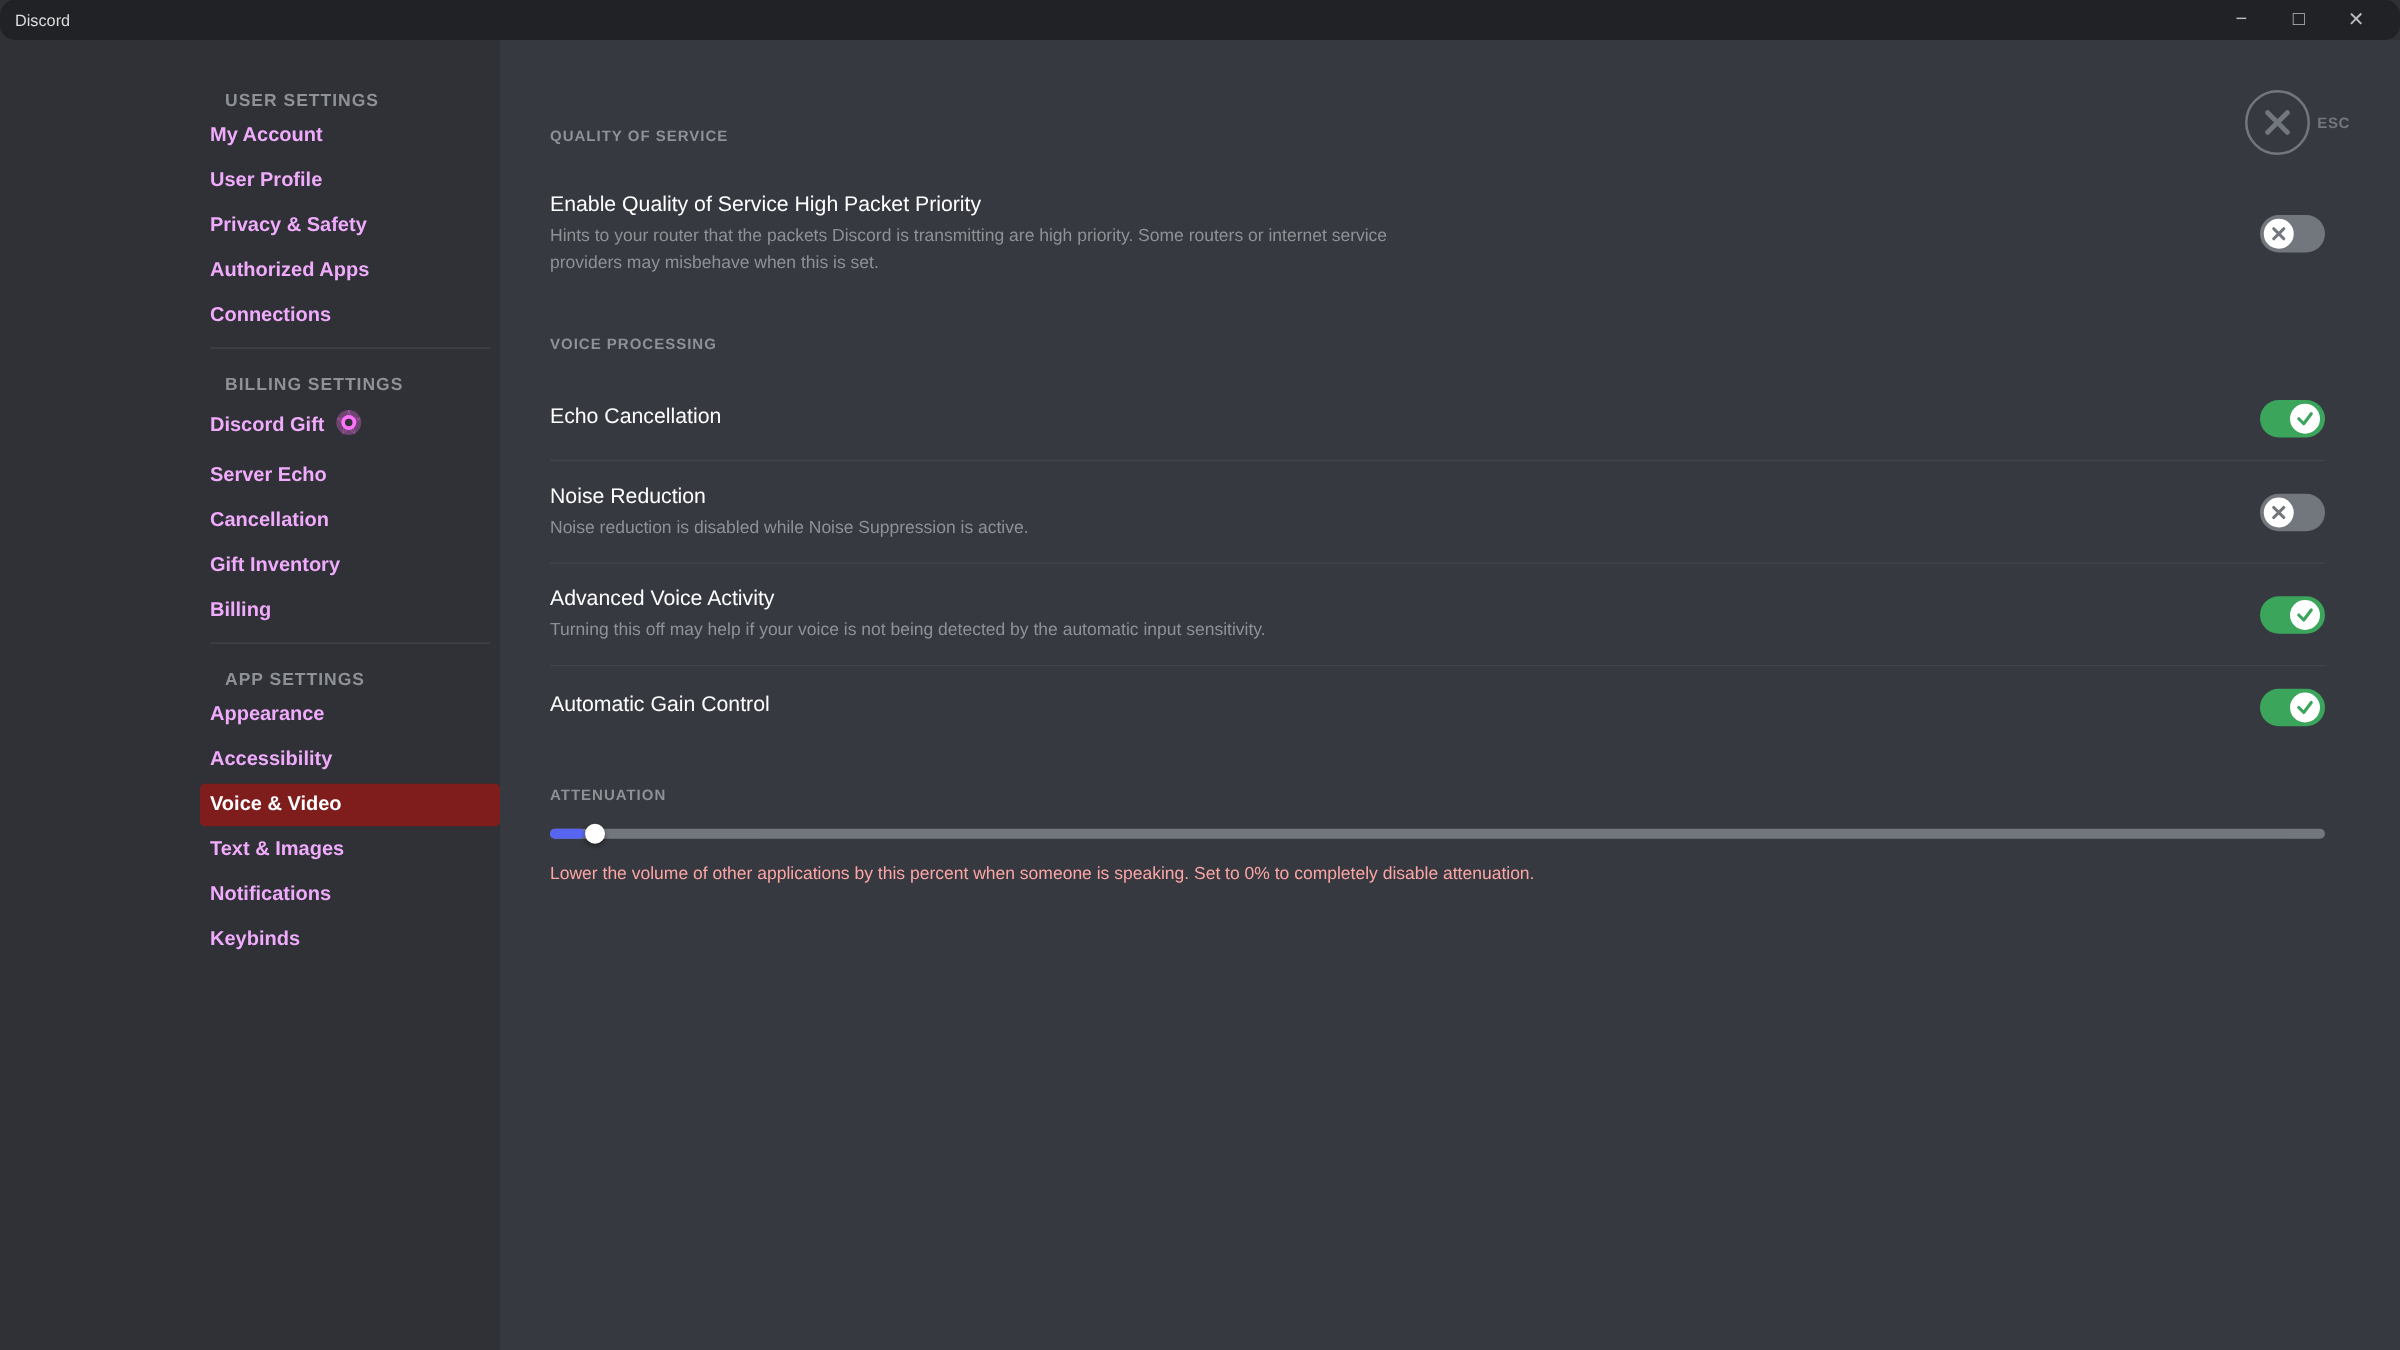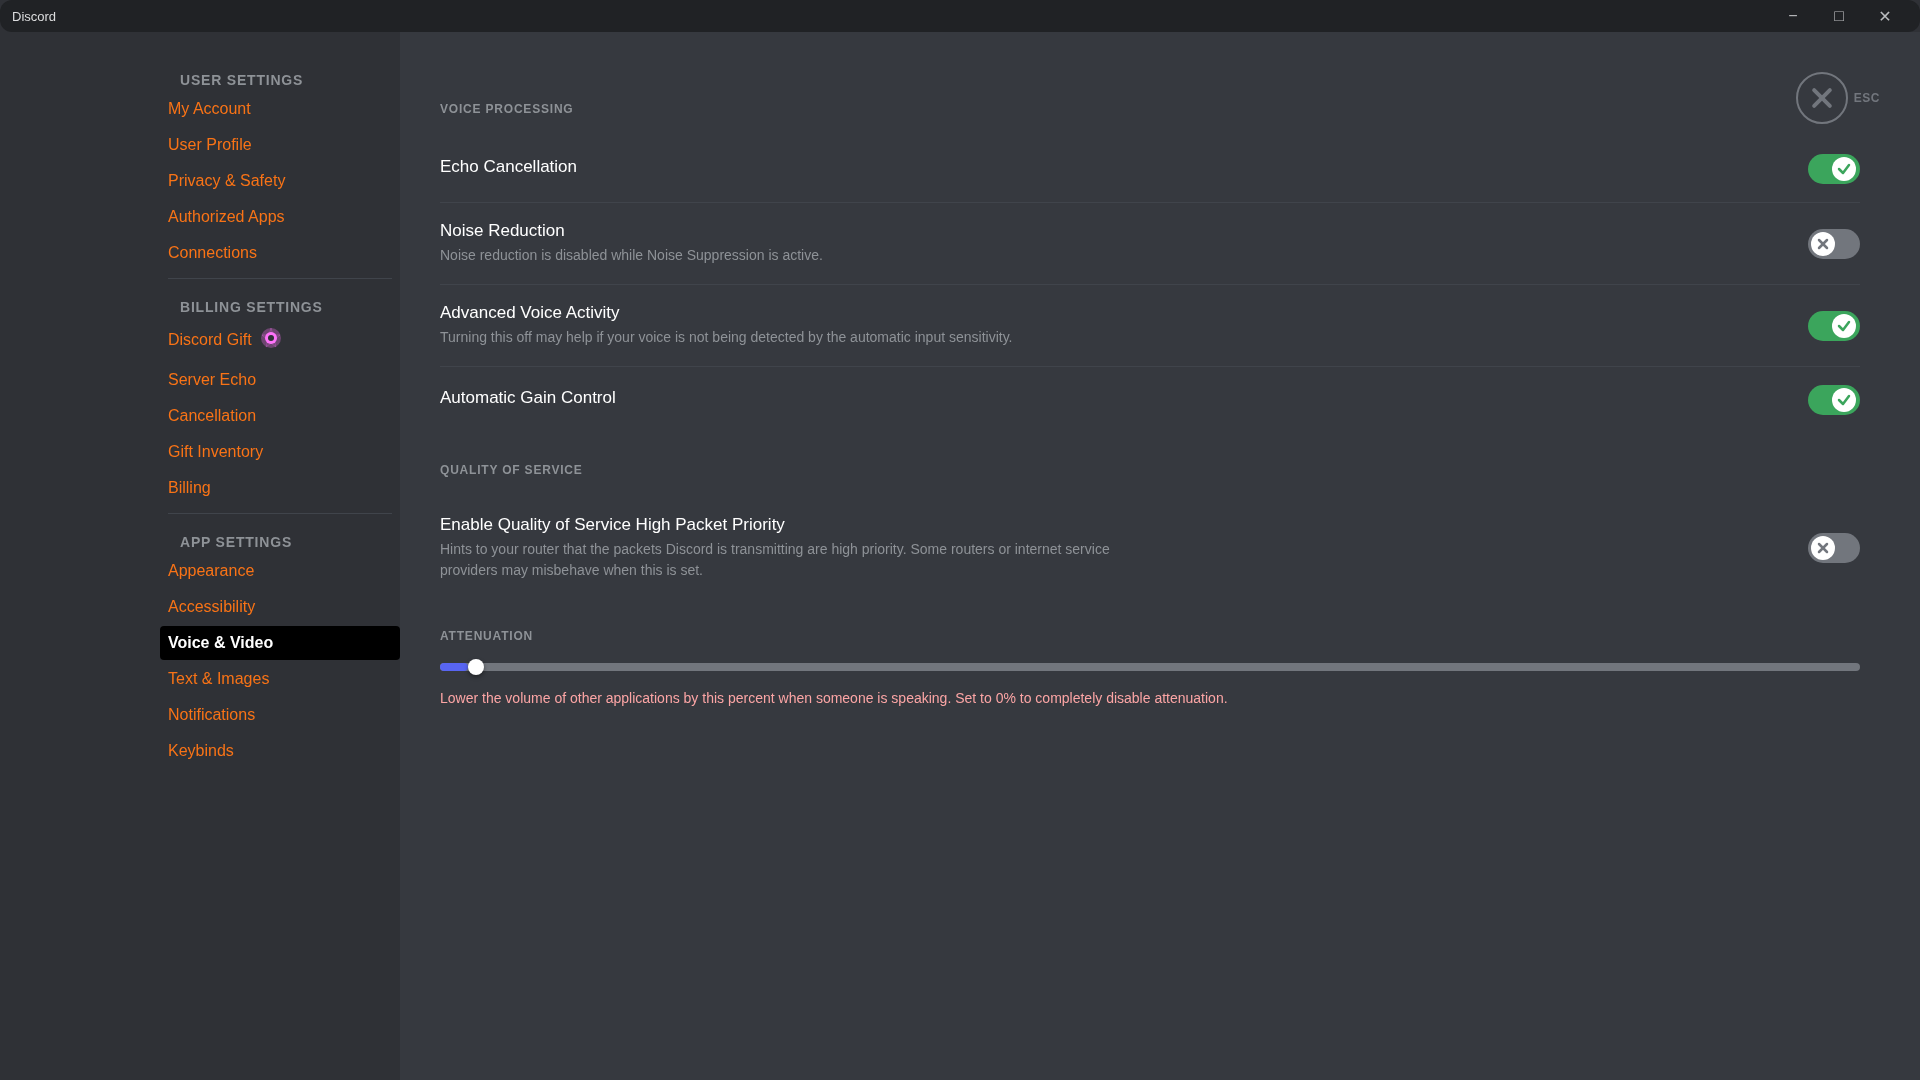--- a/index.html
+++ b/index.html
@@ -80,29 +80,29 @@
       margin: 20px 0 4px 12px;
       padding: 0 8px;
     }
 
     .sidebar-item {
       display: flex;
       align-items: center;
       padding: 8px 8px;
       border-radius: 4px;
       cursor: pointer;
-      color: #f97316;
+      color: #f0abfc;
       font-size: 16px;
-      font-weight: 400;
+      font-weight: 700;
       position: relative;
       margin-bottom: 2px;
     }
 
     .sidebar-item.active {
-      background: #000000;
+      background: #7f1d1d;
       color: #ffffff;
       font-weight: 600;
     }
 
     .sidebar-divider {
       border: none;
       border-top: 1px solid #40444b;
       margin: 8px 8px;
     }
 
@@ -402,95 +402,95 @@
       <div class="esc-circle">
         <svg class="toggle-icon" viewBox="0 0 14 14">
           <line x1="2" y1="2" x2="12" y2="12" stroke="#72767d" stroke-width="2.5" stroke-linecap="round"></line>
           <line x1="12" y1="2" x2="2" y2="12" stroke="#72767d" stroke-width="2.5" stroke-linecap="round"></line>
         </svg>
       </div>
       <span class="esc-label">ESC</span>
     </div>
 
     <div class="section-block">
-      <div class="section-header">VOICE PROCESSING</div>
+      <div class="section-header">QUALITY OF SERVICE</div>
 
       <div class="setting-row">
         <div class="setting-left">
-          <div class="setting-title">Echo Cancellation</div>
-        </div>
-        <div class="toggle on">
-          <div class="toggle-knob">
-            <svg class="toggle-icon" viewBox="0 0 14 14">
-              <polyline points="2,7 6,11 12,3" stroke="#3ba55c" stroke-width="2.5" stroke-linecap="round" stroke-linejoin="round" fill="none"></polyline>
-            </svg>
-          </div>
-        </div>
-      </div>
-
-      <div class="setting-row">
-        <div class="setting-left">
-          <div class="setting-title">Noise Reduction</div>
-          <div class="setting-description">Noise reduction is disabled while Noise Suppression is active.</div>
+          <div class="setting-title">Enable Quality of Service High Packet Priority</div>
+          <div class="setting-description">Hints to your router that the packets Discord is transmitting are high priority. Some routers or internet service providers may misbehave when this is set.</div>
         </div>
         <div class="toggle off">
           <div class="toggle-knob">
             <svg class="toggle-icon" viewBox="0 0 14 14">
               <line x1="3" y1="3" x2="11" y2="11" stroke="#72767d" stroke-width="2.5" stroke-linecap="round"></line>
               <line x1="11" y1="3" x2="3" y2="11" stroke="#72767d" stroke-width="2.5" stroke-linecap="round"></line>
             </svg>
           </div>
         </div>
       </div>
+    </div>
+
+    <div class="section-block">
+      <div class="section-header">VOICE PROCESSING</div>
 
       <div class="setting-row">
         <div class="setting-left">
-          <div class="setting-title">Advanced Voice Activity</div>
-          <div class="setting-description">Turning this off may help if your voice is not being detected by the automatic input sensitivity.</div>
+          <div class="setting-title">Echo Cancellation</div>
         </div>
         <div class="toggle on">
           <div class="toggle-knob">
             <svg class="toggle-icon" viewBox="0 0 14 14">
               <polyline points="2,7 6,11 12,3" stroke="#3ba55c" stroke-width="2.5" stroke-linecap="round" stroke-linejoin="round" fill="none"></polyline>
             </svg>
           </div>
         </div>
       </div>
 
       <div class="setting-row">
         <div class="setting-left">
-          <div class="setting-title">Automatic Gain Control</div>
-        </div>
-        <div class="toggle on">
-          <div class="toggle-knob">
-            <svg class="toggle-icon" viewBox="0 0 14 14">
-              <polyline points="2,7 6,11 12,3" stroke="#3ba55c" stroke-width="2.5" stroke-linecap="round" stroke-linejoin="round" fill="none"></polyline>
-            </svg>
-          </div>
-        </div>
-      </div>
-    </div>
-
-    <div class="section-block">
-      <div class="section-header">QUALITY OF SERVICE</div>
-
-      <div class="setting-row">
-        <div class="setting-left">
-          <div class="setting-title">Enable Quality of Service High Packet Priority</div>
-          <div class="setting-description">Hints to your router that the packets Discord is transmitting are high priority. Some routers or internet service providers may misbehave when this is set.</div>
+          <div class="setting-title">Noise Reduction</div>
+          <div class="setting-description">Noise reduction is disabled while Noise Suppression is active.</div>
         </div>
         <div class="toggle off">
           <div class="toggle-knob">
             <svg class="toggle-icon" viewBox="0 0 14 14">
               <line x1="3" y1="3" x2="11" y2="11" stroke="#72767d" stroke-width="2.5" stroke-linecap="round"></line>
               <line x1="11" y1="3" x2="3" y2="11" stroke="#72767d" stroke-width="2.5" stroke-linecap="round"></line>
             </svg>
           </div>
         </div>
       </div>
+
+      <div class="setting-row">
+        <div class="setting-left">
+          <div class="setting-title">Advanced Voice Activity</div>
+          <div class="setting-description">Turning this off may help if your voice is not being detected by the automatic input sensitivity.</div>
+        </div>
+        <div class="toggle on">
+          <div class="toggle-knob">
+            <svg class="toggle-icon" viewBox="0 0 14 14">
+              <polyline points="2,7 6,11 12,3" stroke="#3ba55c" stroke-width="2.5" stroke-linecap="round" stroke-linejoin="round" fill="none"></polyline>
+            </svg>
+          </div>
+        </div>
+      </div>
+
+      <div class="setting-row">
+        <div class="setting-left">
+          <div class="setting-title">Automatic Gain Control</div>
+        </div>
+        <div class="toggle on">
+          <div class="toggle-knob">
+            <svg class="toggle-icon" viewBox="0 0 14 14">
+              <polyline points="2,7 6,11 12,3" stroke="#3ba55c" stroke-width="2.5" stroke-linecap="round" stroke-linejoin="round" fill="none"></polyline>
+            </svg>
+          </div>
+        </div>
+      </div>
     </div>
 
     <div class="attenuation-section">
       <div class="section-header">ATTENUATION</div>
 
       <div class="slider-container">
         <div class="slider-track">
           <div class="slider-fill"></div>
           <div class="slider-thumb"></div>
         </div>

